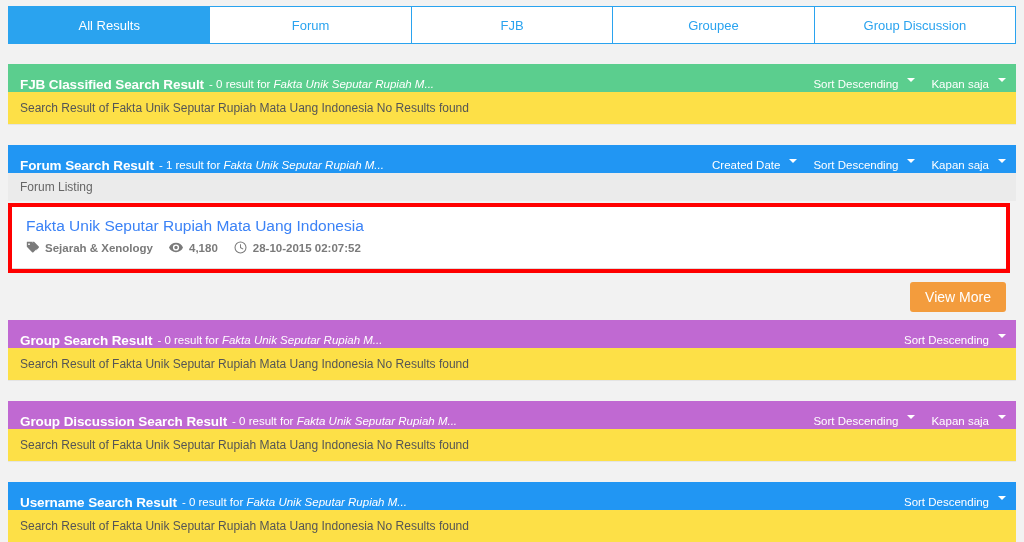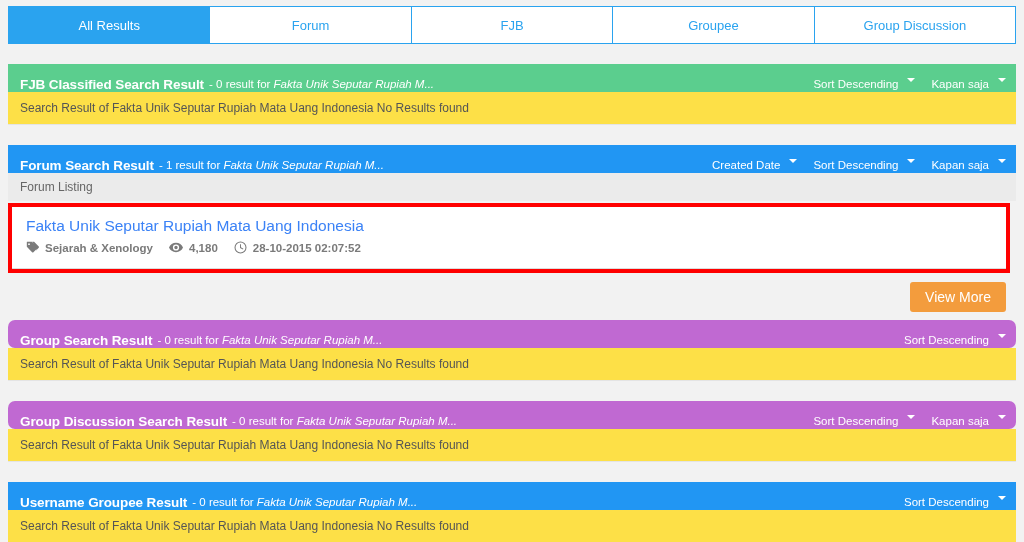--- a/index.html
+++ b/index.html
@@ -47,21 +47,21 @@
 
   .bar {
     height: 28px;
     display: flex;
     align-items: center;
     padding: 12px 10px 0 12px;
     color: #ffffff;
   }
   .bar.green  { background: #5bce8e; }
   .bar.blue   { background: #2196f3; }
-  .bar.purple { background: #c069d2; border-radius: 7px; }
+  .bar.purple { background: #c069d2; }
 
   .bar-title {
     font-size: 13.5px;
     font-weight: bold;
     letter-spacing: -0.1px;
   }
   .bar-sub {
     font-size: 11.5px;
     margin-left: 5px;
     white-space: nowrap;
@@ -282,21 +282,21 @@
         <i class="caret"></i>
       </span>
   </div>
   <div class="noresult">Search Result of Fakta Unik Seputar Rupiah Mata Uang Indonesia No Results found</div>
 </div>
 
 <div class="sec-gap-lg"></div>
 
 <div class="section">
   <div class="bar blue">
-    <span class="bar-title">Username Groupee Result</span>
+    <span class="bar-title">Username Search Result</span>
     <span class="bar-sub"><span>- 0 result for </span><span class="term">Fakta Unik Seputar Rupiah M...</span></span>
     <span class="bar-spacer"></span>
     <span class="bar-ctrl">
         <span>Sort Descending</span>
         <i class="caret"></i>
       </span>
   </div>
   <div class="noresult">Search Result of Fakta Unik Seputar Rupiah Mata Uang Indonesia No Results found</div>
 </div>
 

